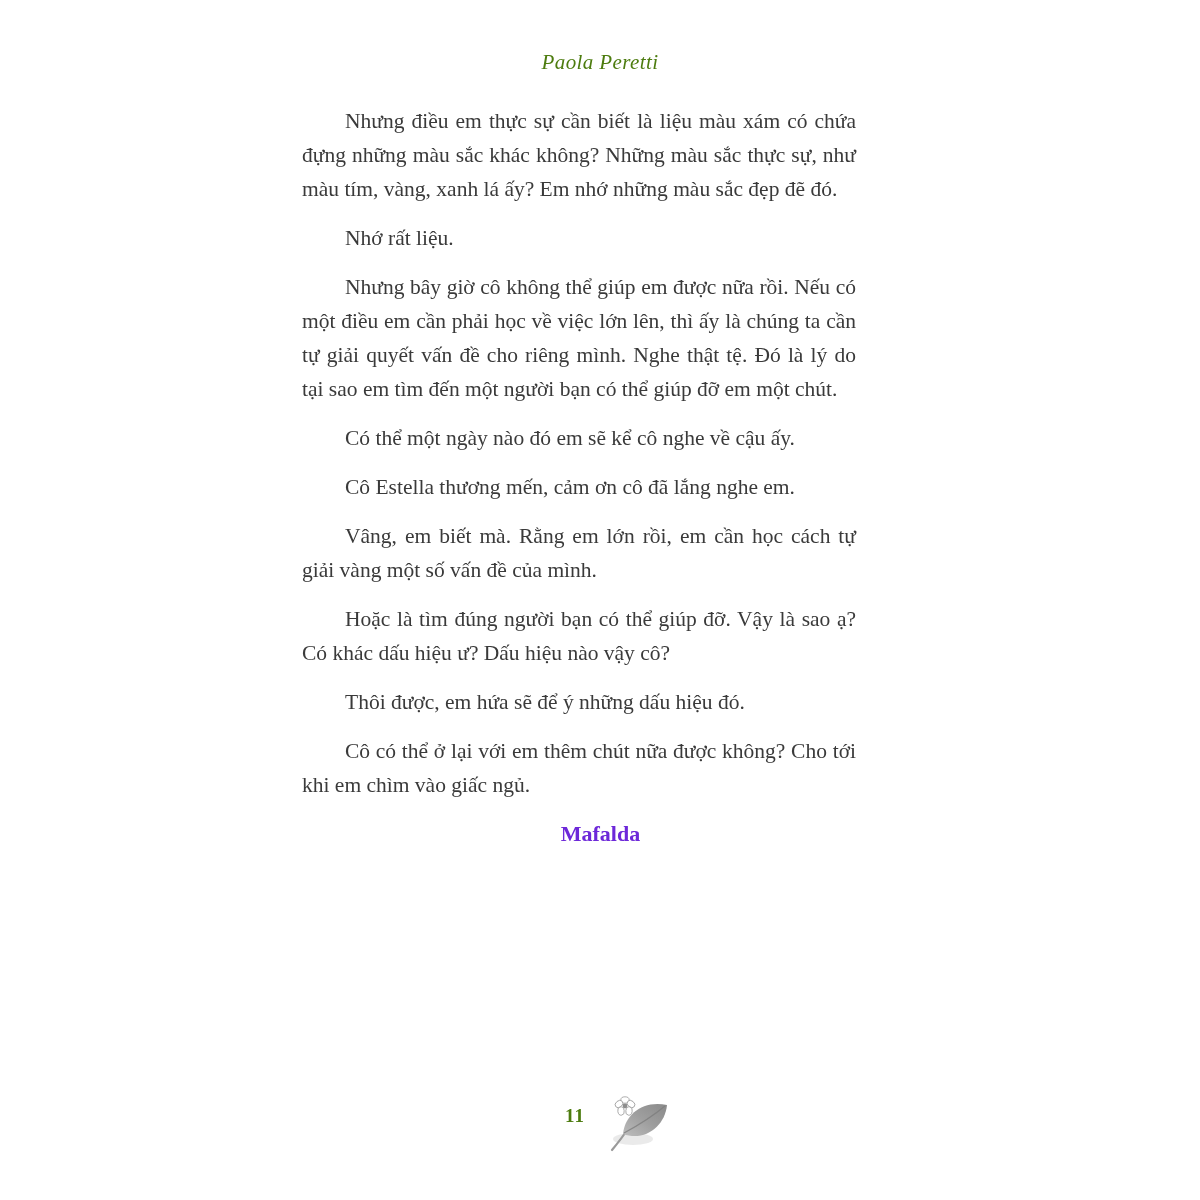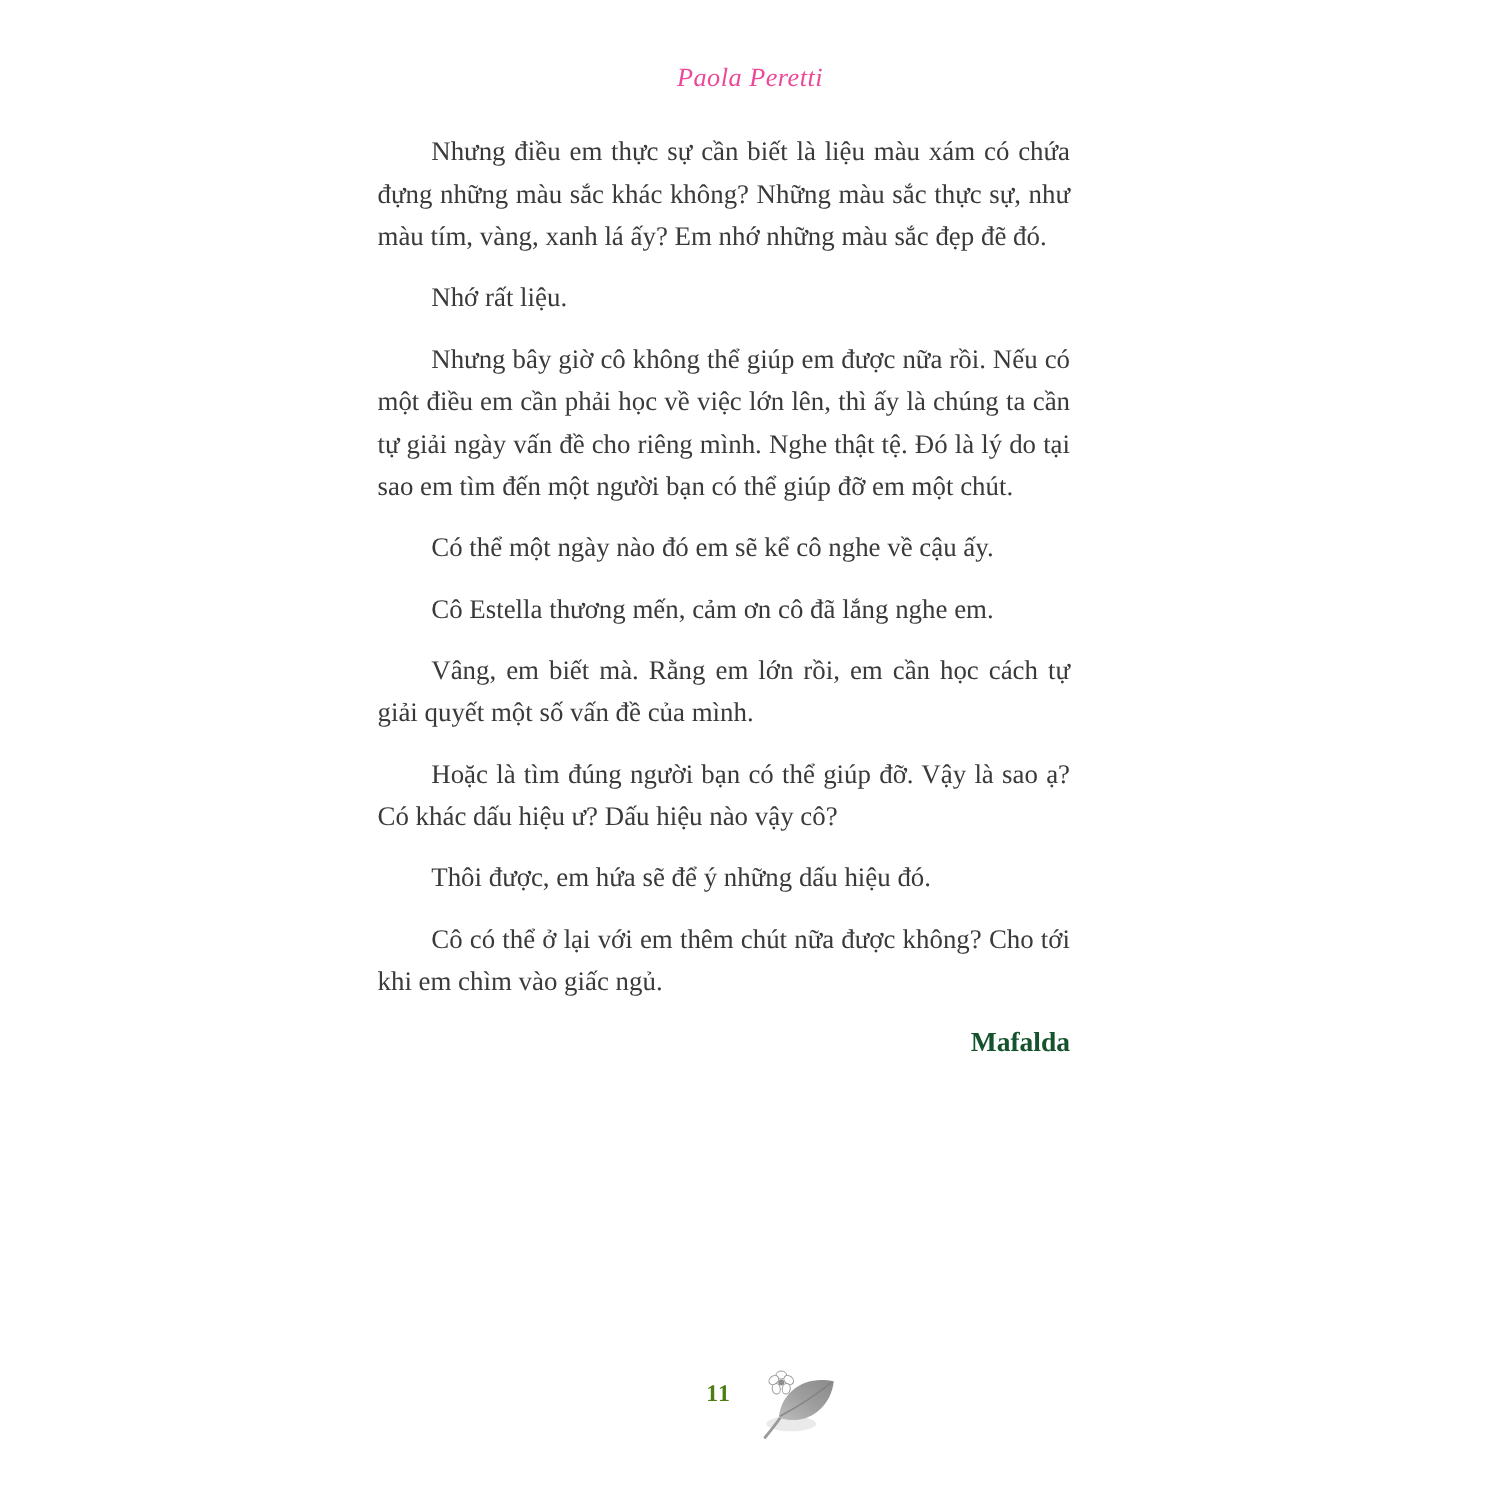--- a/index.html
+++ b/index.html
@@ -12,43 +12,43 @@
     overflow: hidden;
   }
   .running-header {
     position: absolute;
     top: 50px;
     left: 0;
     width: 100%;
     text-align: center;
     font-style: italic;
     font-size: 21px;
-    color: #ec4899;
+    color: #4d7c0f;
     letter-spacing: 0.4px;
   }
   .body-text {
     position: absolute;
     left: 302px;
     top: 104px;
     width: 554px;
     font-size: 21.5px;
     line-height: 34px;
     color: #3a3a3a;
     text-align: justify;
     text-justify: inter-word;
   }
   .body-text p {
     margin: 0 0 15px 0;
     text-indent: 43px;
   }
   .signature {
-    text-align: right;
+    text-align: center;
     font-weight: bold;
     font-size: 22px;
-    color: #14532d;
+    color: #6d28d9;
     margin-top: 8px;
     text-indent: 0;
   }
   .footer {
     position: absolute;
     top: 1092px;
     left: 0;
     width: 100%;
     display: flex;
     justify-content: center;
@@ -69,24 +69,24 @@
 </head>
 <body>
 
 <div class="page">
 
   <div class="running-header">Paola Peretti</div>
 
   <div class="body-text">
     <p>Nhưng điều em thực sự cần biết là liệu màu xám có chứa đựng những màu sắc khác không? Những màu sắc thực sự, như màu tím, vàng, xanh lá ấy? Em nhớ những màu sắc đẹp đẽ đó.</p>
     <p>Nhớ rất liệu.</p>
-    <p>Nhưng bây giờ cô không thể giúp em được nữa rồi. Nếu có một điều em cần phải học về việc lớn lên, thì ấy là chúng ta cần tự giải ngày vấn đề cho riêng mình. Nghe thật tệ. Đó là lý do tại sao em tìm đến một người bạn có thể giúp đỡ em một chút.</p>
+    <p>Nhưng bây giờ cô không thể giúp em được nữa rồi. Nếu có một điều em cần phải học về việc lớn lên, thì ấy là chúng ta cần tự giải quyết vấn đề cho riêng mình. Nghe thật tệ. Đó là lý do tại sao em tìm đến một người bạn có thể giúp đỡ em một chút.</p>
     <p>Có thể một ngày nào đó em sẽ kể cô nghe về cậu ấy.</p>
     <p>Cô Estella thương mến, cảm ơn cô đã lắng nghe em.</p>
-    <p>Vâng, em biết mà. Rằng em lớn rồi, em cần học cách tự giải quyết một số vấn đề của mình.</p>
+    <p>Vâng, em biết mà. Rằng em lớn rồi, em cần học cách tự giải vàng một số vấn đề của mình.</p>
     <p>Hoặc là tìm đúng người bạn có thể giúp đỡ. Vậy là sao ạ? Có khác dấu hiệu ư? Dấu hiệu nào vậy cô?</p>
     <p>Thôi được, em hứa sẽ để ý những dấu hiệu đó.</p>
     <p>Cô có thể ở lại với em thêm chút nữa được không? Cho tới khi em chìm vào giấc ngủ.</p>
     <p class="signature">Mafalda</p>
   </div>
 
   <div class="footer">
     <span class="page-number">11</span>
     <span>
       <svg class="leaf-ornament" viewBox="0 0 72 64" xmlns="http://www.w3.org/2000/svg">

